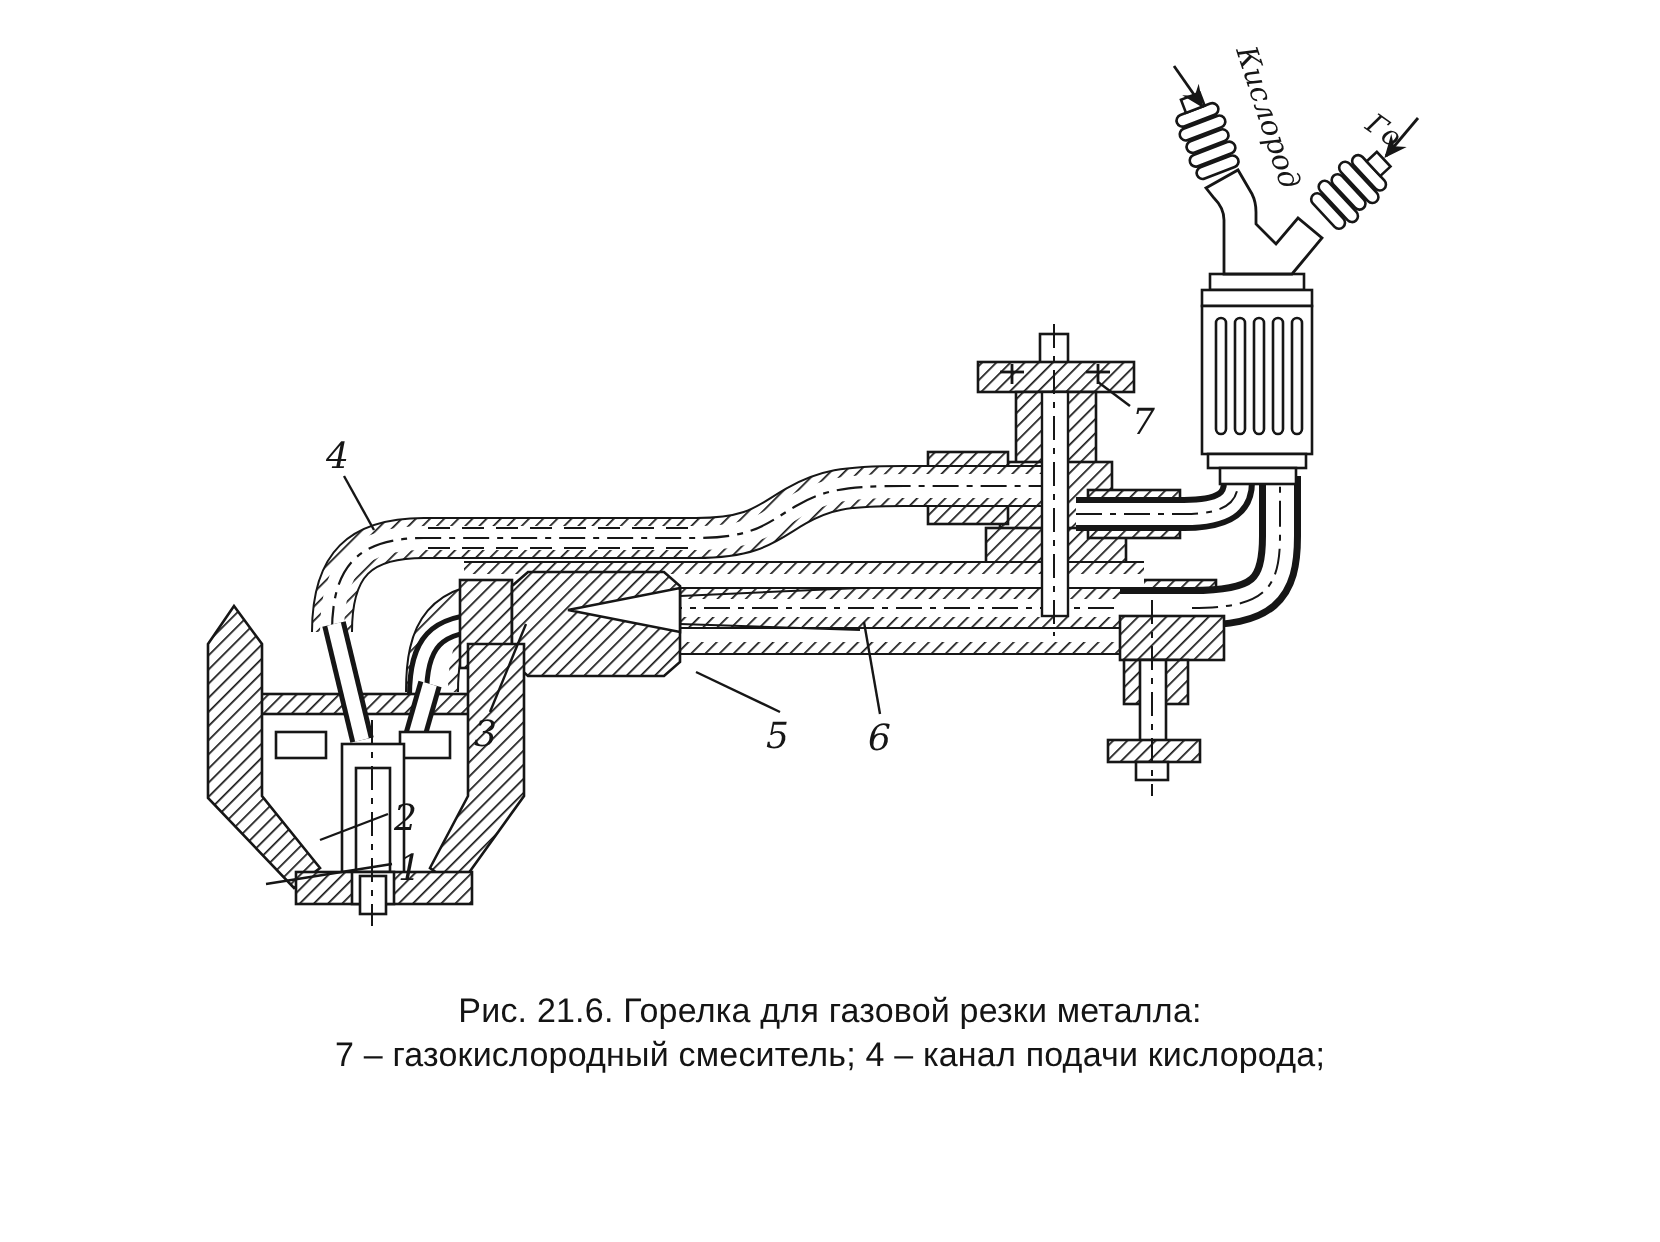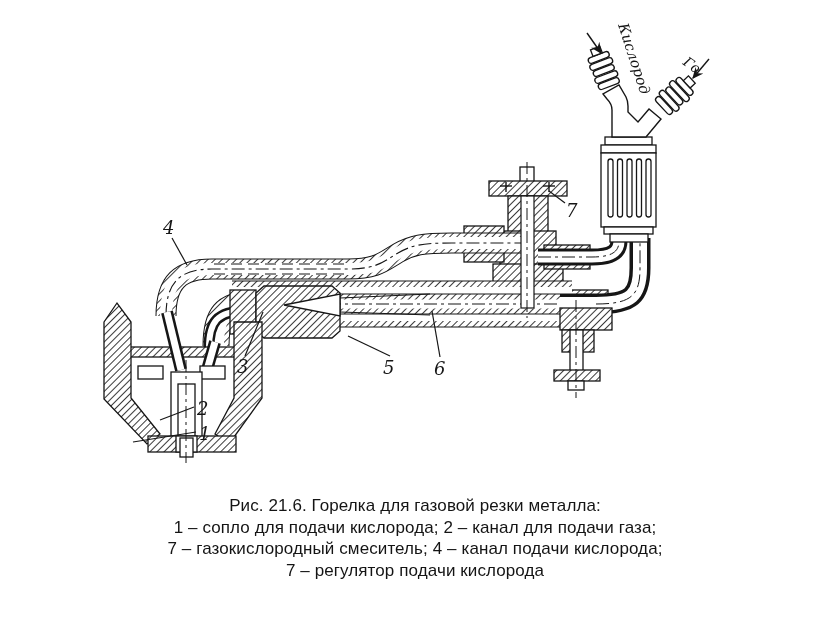--- a/index.html
+++ b/index.html
@@ -186,18 +186,16 @@
     <text x="383" y="374">5</text>
     <text x="434" y="375">6</text>
     <text x="566" y="217">7</text>
     <text x="197" y="415">2</text>
     <text x="199" y="440">1</text>
   </g>
 </svg>
 
 <div class="caption">
   <div>Рис. 21.6. Горелка для газовой резки металла:</div>
-  <div>1 – сопло для подачи кислорода; 2 – канал для подачи газа;</div>
   <div>7 – газокислородный смеситель; 4 – канал подачи кислорода;</div>
-  <div>7 – регулятор подачи кислорода</div>
 </div>
 
 </div>
 
 </body></html>

